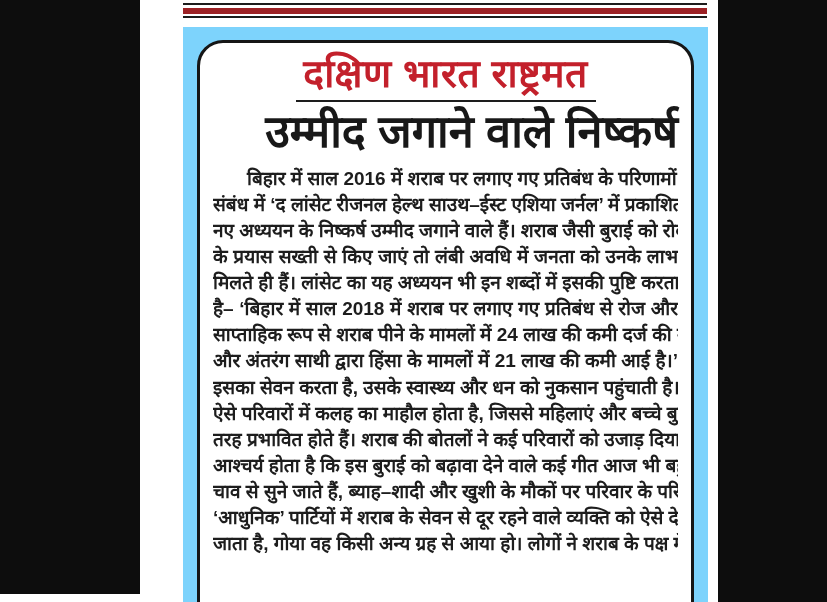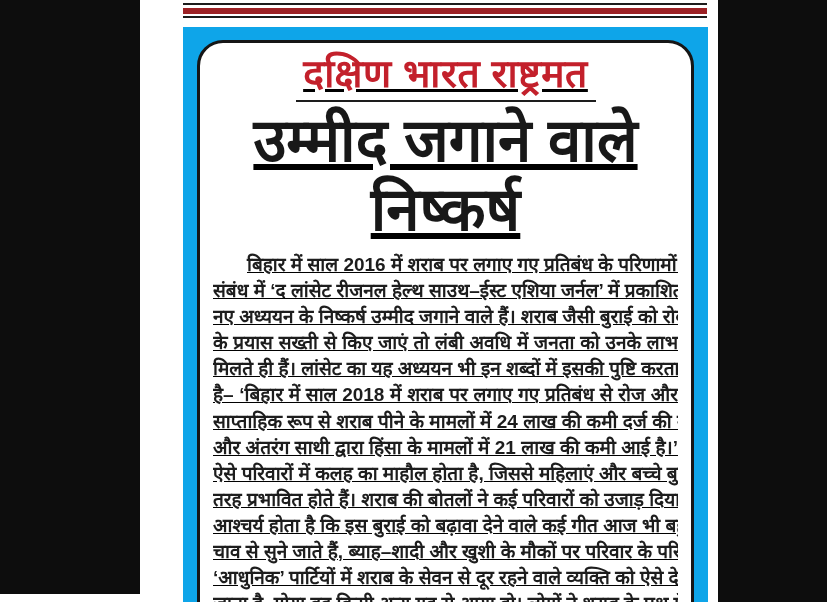--- a/index.html
+++ b/index.html
@@ -24,24 +24,23 @@
   
   .top-rules {
     position: absolute; left: 183px; top: 3px; width: 524px;
   }
   .rule-thin { height: 2px; background: #1c1c1c; }
   .rule-red  { height: 6px; background: #9c2125; margin: 3px 0 2px 0; }
   
   .clip-frame {
     position: absolute; left: 183px; top: 27px;
     width: 525px; height: 575px;
-    background: #0ea5e9;
+    background: #7dd3fc;
     padding: 13px 14px 0 14px;
     box-sizing: border-box;
-    text-decoration: underline;
   }
   .clip-inner {
     background: #ffffff;
     border: 3px solid #161616;
     border-radius: 26px;
     height: 600px; 
     box-sizing: border-box;
     padding: 4px 13px 0 13px;
     overflow: hidden;
   }
@@ -53,22 +52,22 @@
     color: #c3202b;
     line-height: 1.18;
     letter-spacing: 0.5px;
   }
   .masthead-rule {
     width: 300px; height: 2px;
     background: #1d1d1d;
     margin: 3px auto 4px auto;
   }
   .headline {
-    text-align: center;
-    font-size: 60px;
+    text-align: right;
+    font-size: 45px;
     font-weight: bold;
     color: #181818;
     line-height: 1.15;
     margin: 0 0 8px 0;
   }
   .body-text {
     color: #1d1d1d;
     font-size: 19px;
     font-weight: 600;
   }
@@ -103,20 +102,21 @@
     <h1 class="headline">उम्मीद जगाने वाले निष्कर्ष</h1>
     <div class="body-text">
       <div class="body-line">बिहार में साल 2016 में शराब पर लगाए गए प्रतिबंध के परिणामों के</div>
       <div class="body-line">संबंध में  ‘द लांसेट रीजनल हेल्थ साउथ–ईस्ट एशिया जर्नल’ में प्रकाशित</div>
       <div class="body-line">नए अध्ययन के निष्कर्ष उम्मीद जगाने वाले हैं। शराब जैसी बुराई को रोकने</div>
       <div class="body-line">के प्रयास सख्ती से किए जाएं तो लंबी अवधि में जनता को उनके लाभ</div>
       <div class="body-line">मिलते ही हैं। लांसेट का यह अध्ययन भी इन शब्दों में इसकी पुष्टि करता</div>
       <div class="body-line">है– ‘बिहार में साल 2018 में शराब पर लगाए गए प्रतिबंध से रोज और</div>
       <div class="body-line">साप्ताहिक रूप से शराब पीने के मामलों में 24 लाख की कमी दर्ज की गई</div>
       <div class="body-line">और अंतरंग साथी द्वारा हिंसा के मामलों में 21 लाख की कमी आई है।’</div>
+      <div class="body-line">इसका सेवन करता है, उसके स्वास्थ्य और धन को नुकसान पहुंचाती है।</div>
       <div class="body-line">ऐसे परिवारों में कलह का माहौल होता है, जिससे महिलाएं और बच्चे बुरी</div>
       <div class="body-line">तरह प्रभावित होते हैं। शराब की बोतलों ने कई परिवारों को उजाड़ दिया।</div>
       <div class="body-line">आश्चर्य होता है कि इस बुराई को बढ़ावा देने वाले कई गीत आज भी बहुत</div>
       <div class="body-line">चाव से सुने जाते हैं, ब्याह–शादी और खुशी के मौकों पर परिवार के परिवार</div>
       <div class="body-line">‘आधुनिक’ पार्टियों में शराब के सेवन से दूर रहने वाले व्यक्ति को ऐसे देखा</div>
       <div class="body-line">जाता है, गोया वह किसी अन्य ग्रह से आया हो। लोगों ने शराब के पक्ष में</div>
     </div>
   </div>
 </div>
 

